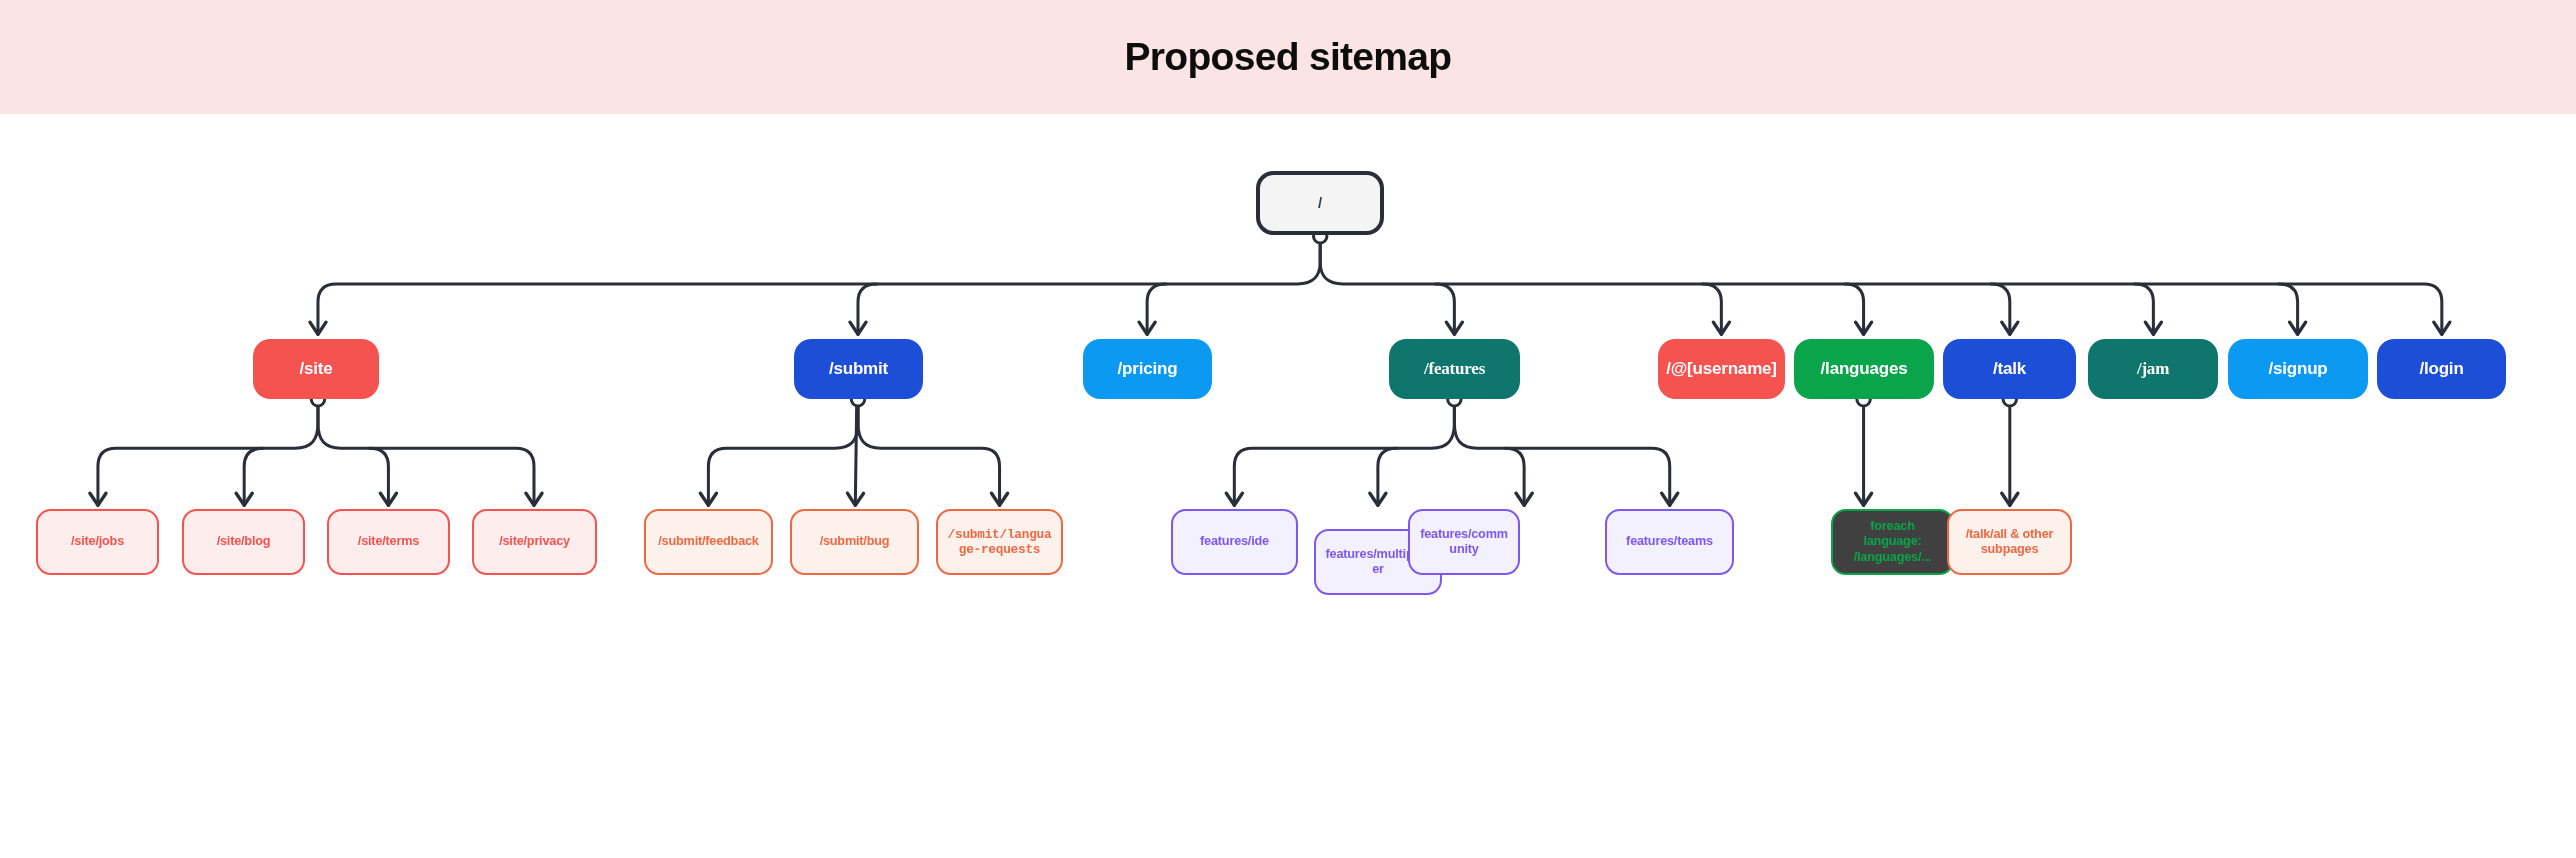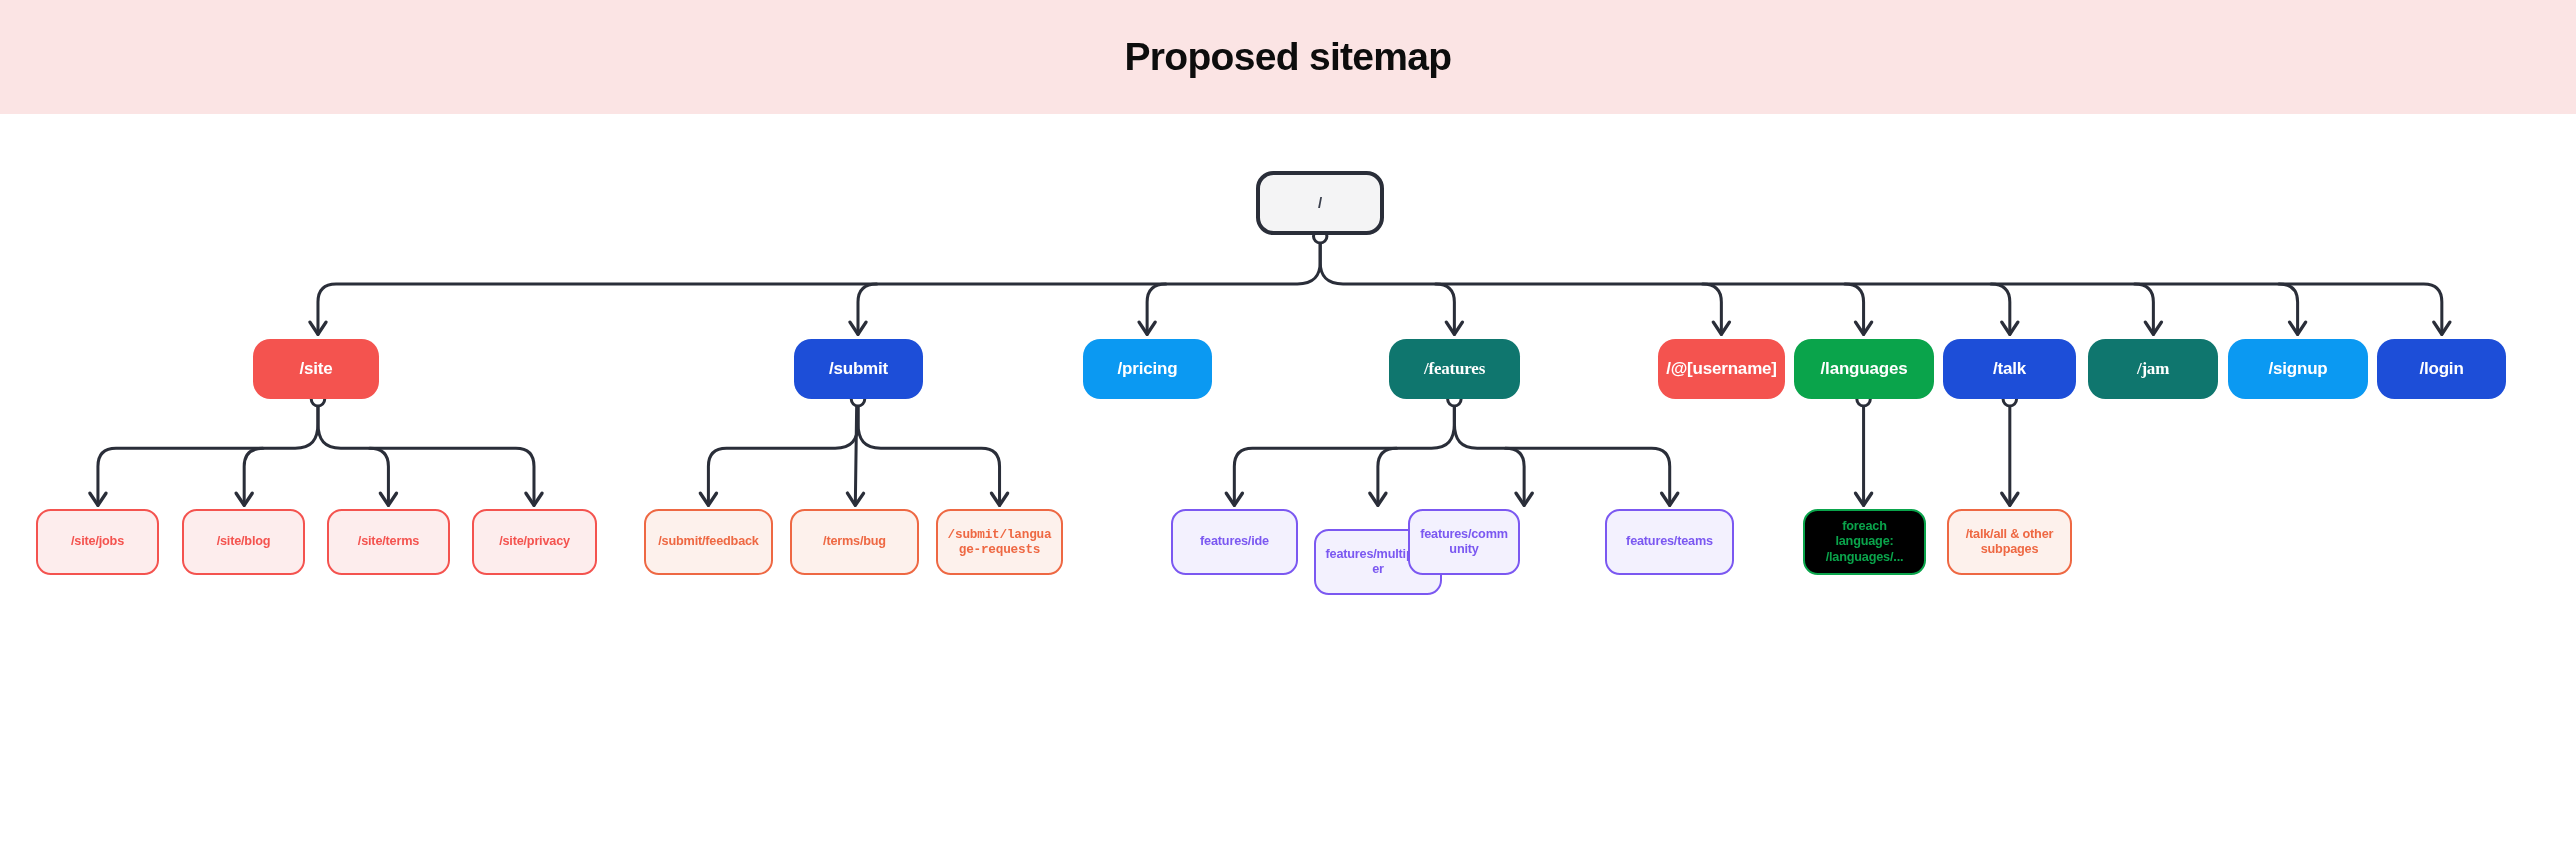--- a/index.html
+++ b/index.html
@@ -60,21 +60,21 @@
     overflow-wrap: anywhere;
   }
   .bg-red    { background: #f4534f; }
   .bg-orange { background: #1d4ed8; }
   .bg-blue   { background: #0b99f2; }
   .bg-purple { background: #0f766e; font-family: Liberation Serif, serif; }
   .bg-green  { background: #0aa44b; }
   .ol-red    { border-color: #f4534f; color: #f4534f; background: #fdeded; }
   .ol-orange { border-color: #ee6843; color: #ee6843; background: #fdf1ec; }
   .ol-purple { border-color: #7b58f1; color: #7b58f1; background: #f3f1fe; }
-  .ol-green  { border-color: #0aa44b; color: #0aa44b; background: #000000; }
+  .ol-green  { border-color: #0aa44b; color: #0aa44b; background: #404040; margin-left: 28px; }
 </style>
 </head>
 <body>
 
 <header class="header-band">
   <h1 class="page-title">Proposed sitemap</h1>
 </header>
 
 <svg class="connectors" viewBox="0 0 3840 1280" xmlns="http://www.w3.org/2000/svg">
   <defs>
@@ -169,21 +169,21 @@
   <span class="lbl">/site/terms</span>
 </div>
 <div class="node l3 ol-red" style="left:472px;width:125px;">
   <span class="lbl">/site/privacy</span>
 </div>
 
 <div class="node l3 ol-orange" style="left:644px;width:129px;">
   <span class="lbl">/submit/feedback</span>
 </div>
 <div class="node l3 ol-orange" style="left:790px;width:129px;">
-  <span class="lbl">/terms/bug</span>
+  <span class="lbl">/submit/bug</span>
 </div>
 <div class="node l3 ol-orange" style="left:936px;width:127px;font-family:Liberation Mono, monospace;">
   <span class="lbl">/submit/language-requests</span>
 </div>
 
 <div class="node l3 ol-purple" style="left:1171px;width:127px;">
   <span class="lbl">features/ide</span>
 </div>
 <div class="node l3 ol-purple" style="left:1314px;width:128px;margin-top:20px;">
   <span class="lbl">features/multiplayer</span>

